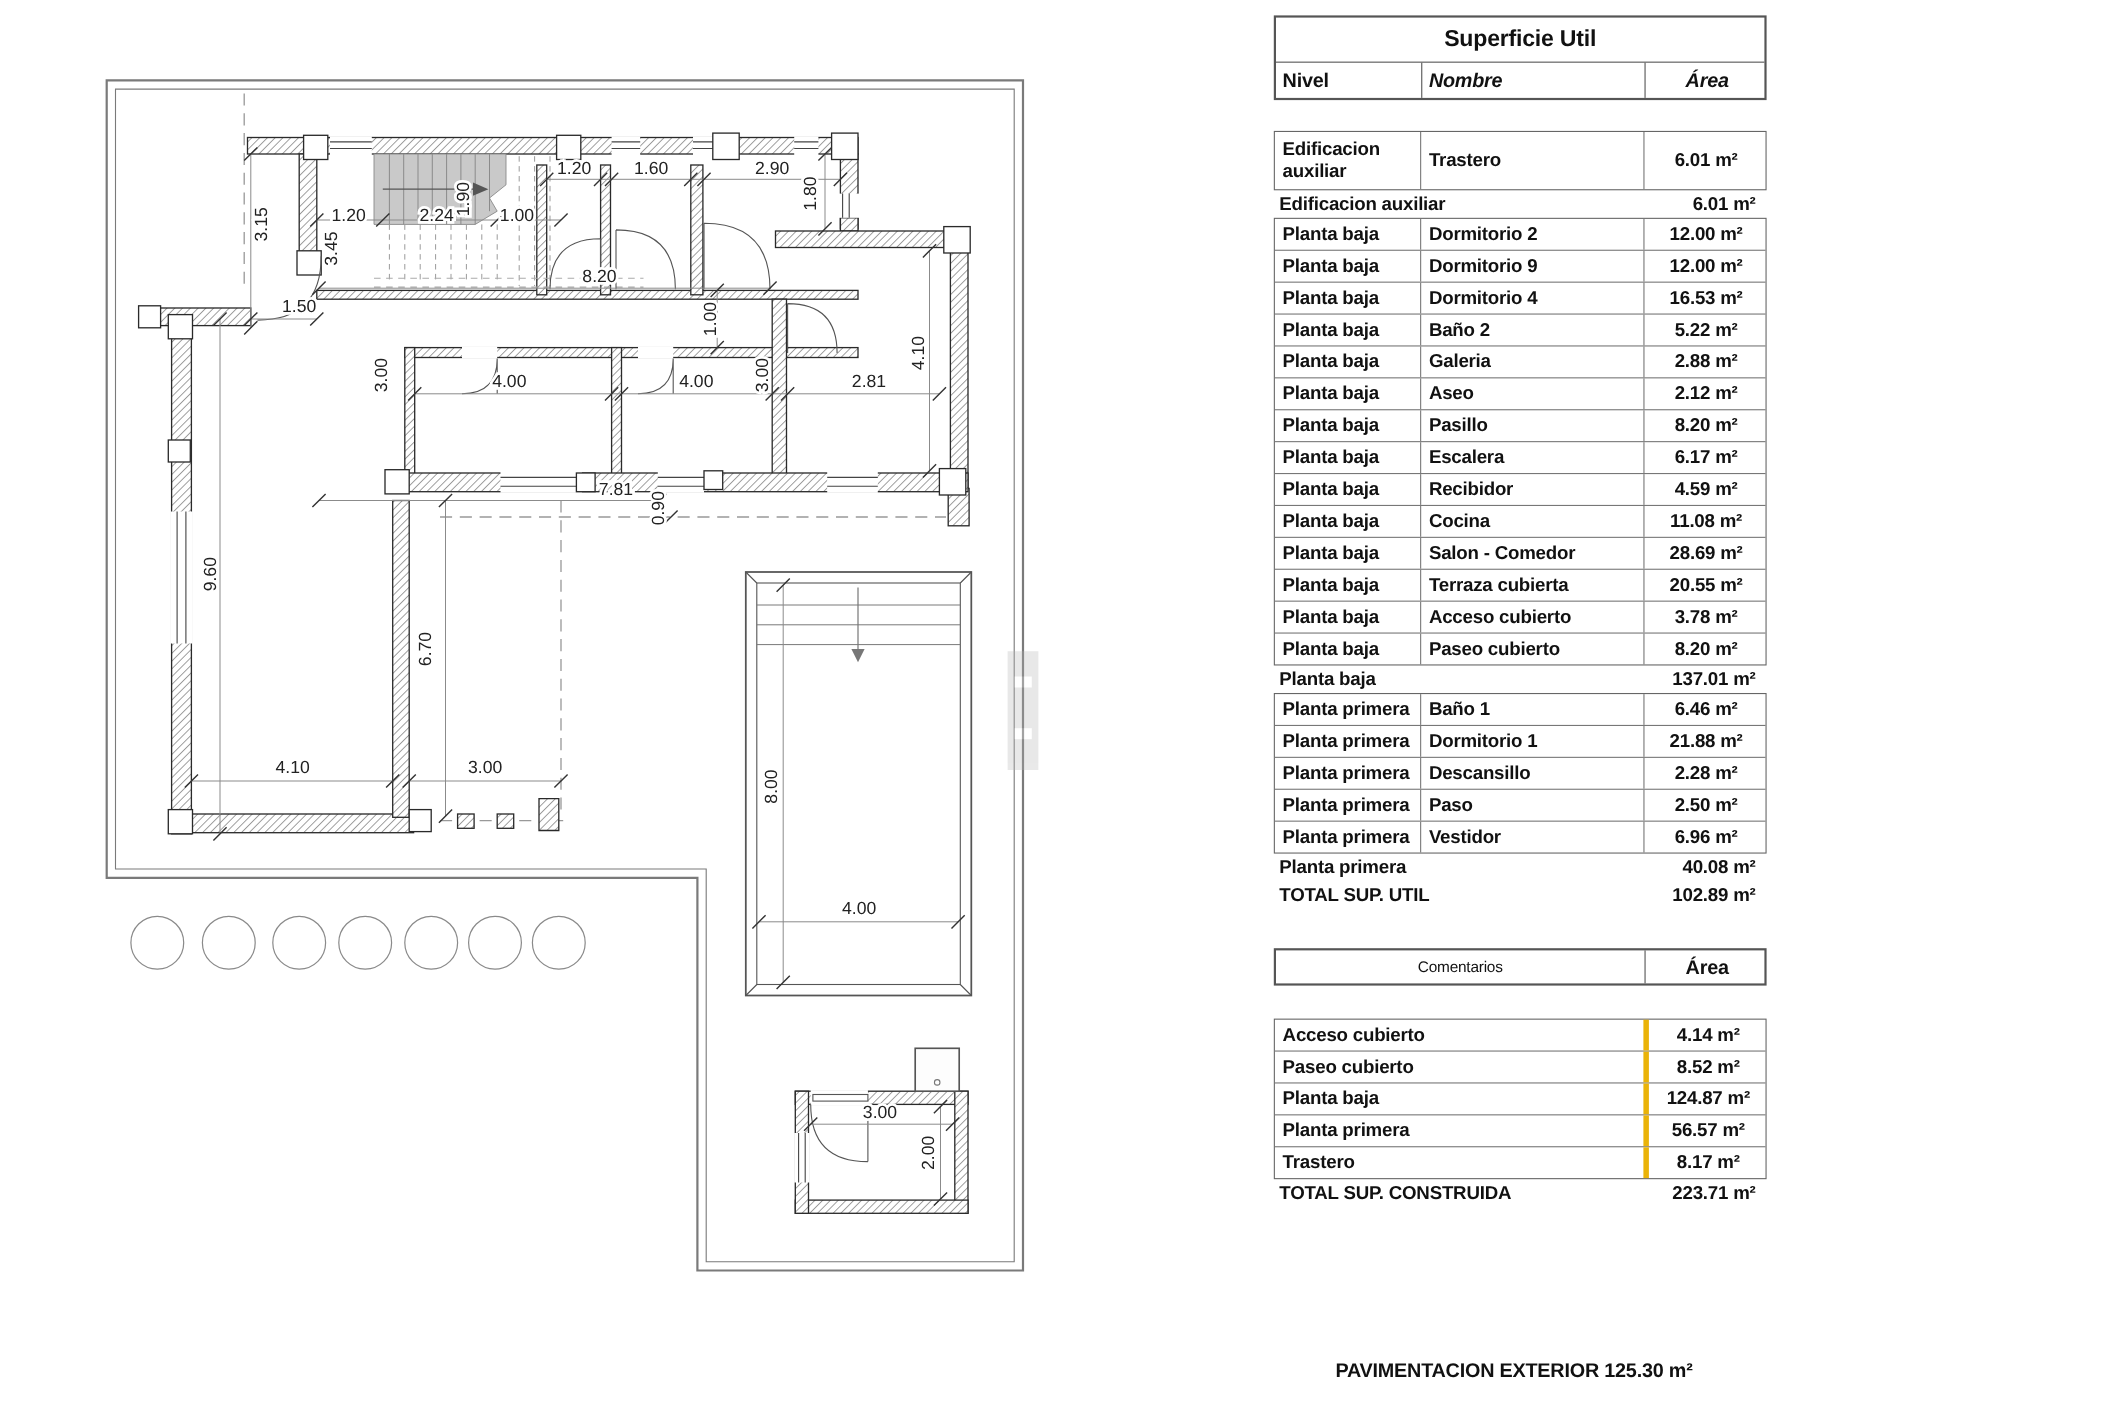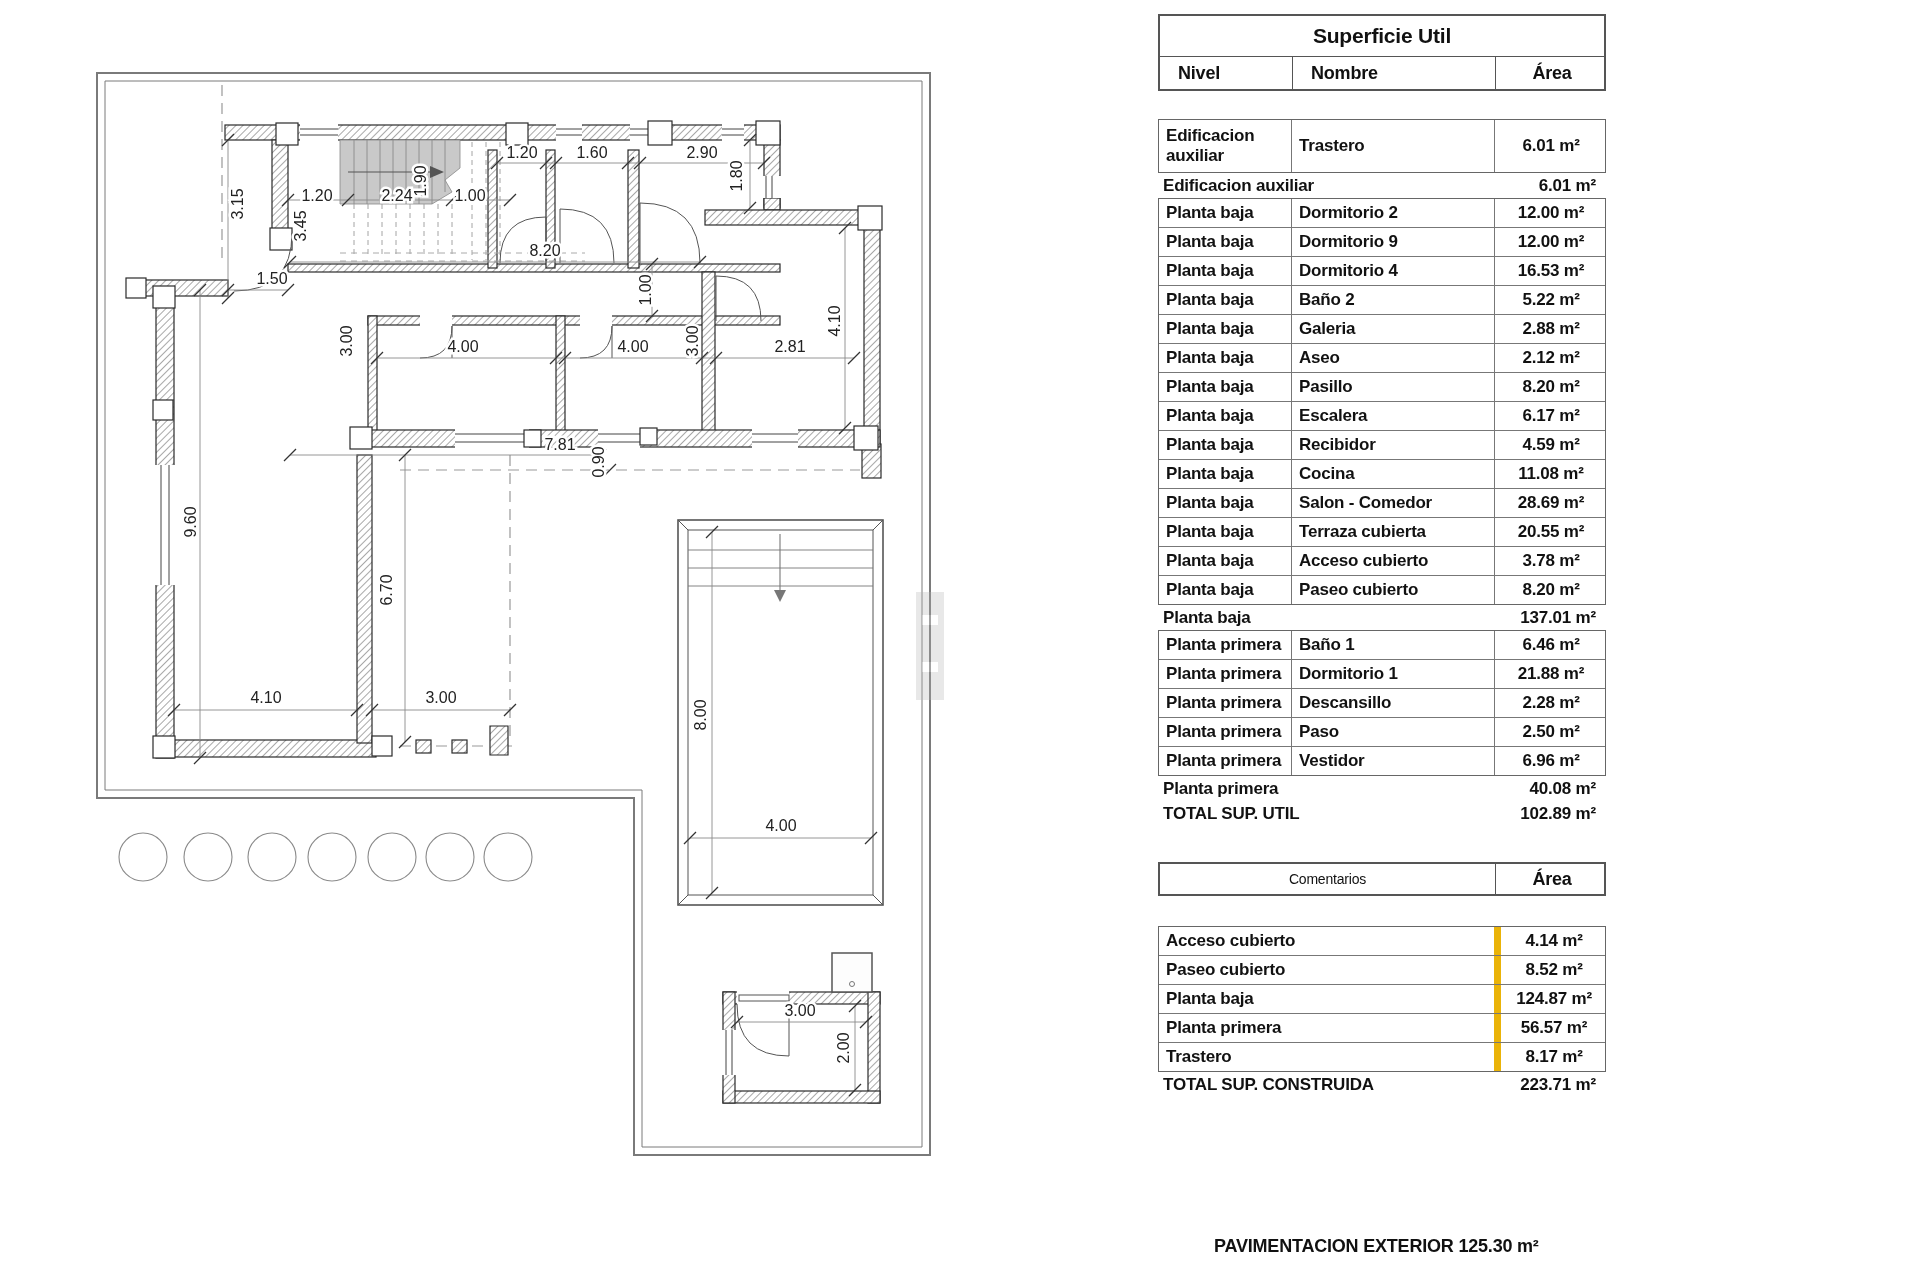--- a/index.html
+++ b/index.html
@@ -7,40 +7,40 @@
          font-family:"Liberation Sans",sans-serif;color:#111;}
   #plan-wrap{position:absolute;left:0;top:0;width:1180px;height:1280px;}
   svg text.dim{font-family:"Liberation Sans",sans-serif;font-size:16px;fill:#222;
                paint-order:stroke;stroke:#ffffff;stroke-width:5px;}
   
   .tblock{position:absolute;left:1158px;width:448px;letter-spacing:-0.2px;}
   .hd-box{border:2px solid #555;}
   .t-title{height:40px;display:flex;align-items:center;justify-content:center;
            font-weight:bold;font-size:21px;border-bottom:1.5px solid #555;}
   .t-headrow{display:grid;grid-template-columns:132px 203px 113px;height:32px;}
-  .t-headrow>div{display:flex;align-items:center;font-weight:bold;font-size:18px;padding-left:18px;}
+  .t-headrow>div{display:flex;align-items:center;font-weight:bold;font-size:18px;padding-left:6px;}
   .t-headrow>div.c{justify-content:center;padding-left:0;}
-  .t-headrow>div+div{border-left:1.5px solid #555;}
+  .t-headrow>div+div{border-left:1.5px solid #555;font-style:italic;}
   .d-box{border:1.5px solid #666;}
   .t-row{display:grid;grid-template-columns:132px 203px 113px;min-height:28px;}
   .t-row+.t-row{border-top:1px solid #777;}
   .t-row>div{display:flex;align-items:center;font-weight:bold;font-size:17px;padding-left:7px;}
   .t-row>div.c{justify-content:center;padding-left:0;}
   .t-row>div+div{border-left:1px solid #777;}
   .sub-row,.total-row{display:flex;justify-content:space-between;align-items:center;
       height:25px;font-weight:bold;font-size:17px;padding:0 10px 0 5px;}
   .c2-headrow{display:grid;grid-template-columns:335px 113px;height:30px;}
   .c2-headrow>div{display:flex;align-items:center;justify-content:center;font-size:14px;}
   .c2-headrow>div.b{font-weight:bold;font-size:18px;}
   .c2-headrow>div+div{border-left:1.5px solid #555;}
   .c2-row{display:grid;grid-template-columns:335px 113px;height:28px;}
   .c2-row+.c2-row{border-top:1px solid #777;}
   .c2-row>div{display:flex;align-items:center;font-weight:bold;font-size:17px;padding-left:7px;}
   .c2-row>div.c{justify-content:center;padding-left:0;}
-  .c2-row>div+div{border-left:7px solid #eab308;}
+  .c2-row>div+div{border-left:5px solid #eab308;}
   .pav{position:absolute;left:1214px;top:1236px;font-weight:bold;font-size:18px;letter-spacing:-0.2px;}
 </style>
 </head>
 <body>
 
 <div id="stage">
 
   <div id="plan-wrap">
     <svg width="1180" height="1280" viewBox="0 0 1180 1280" xmlns="http://www.w3.org/2000/svg">
       <defs>

